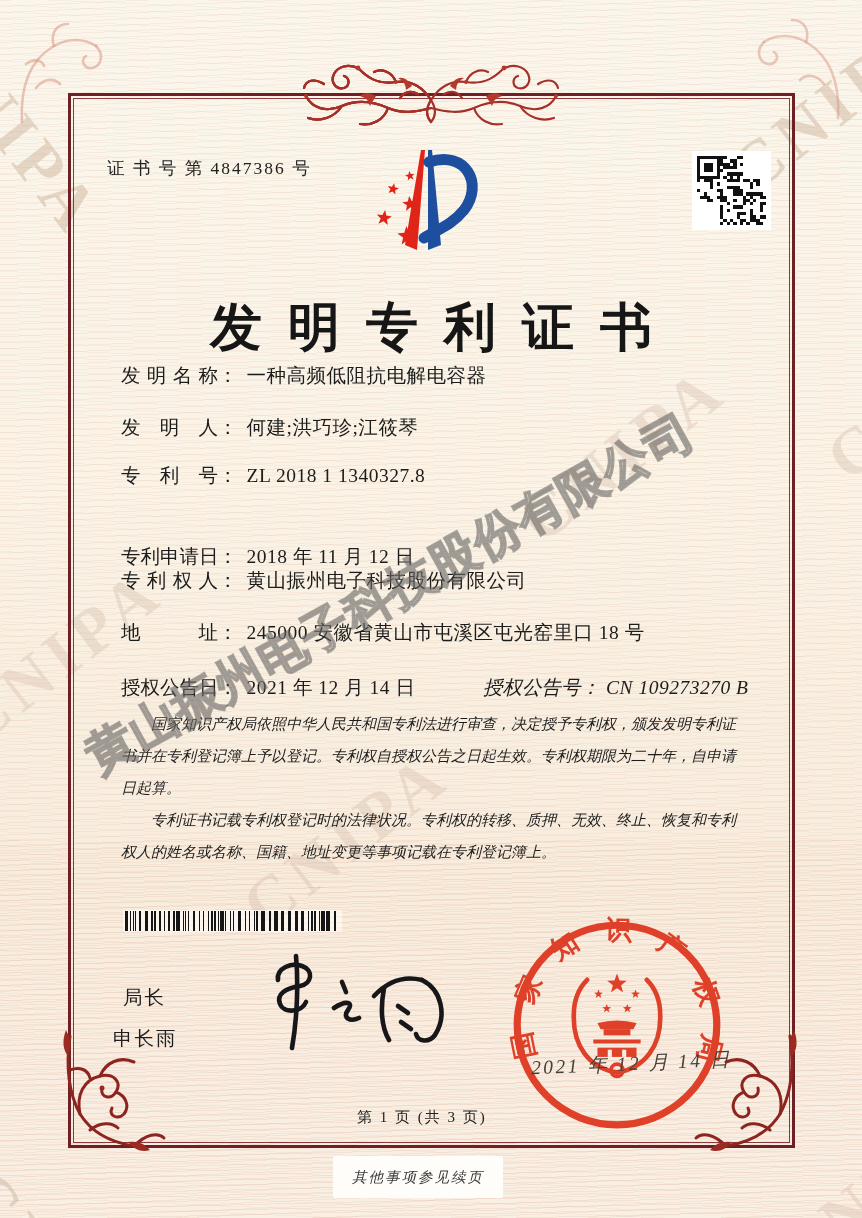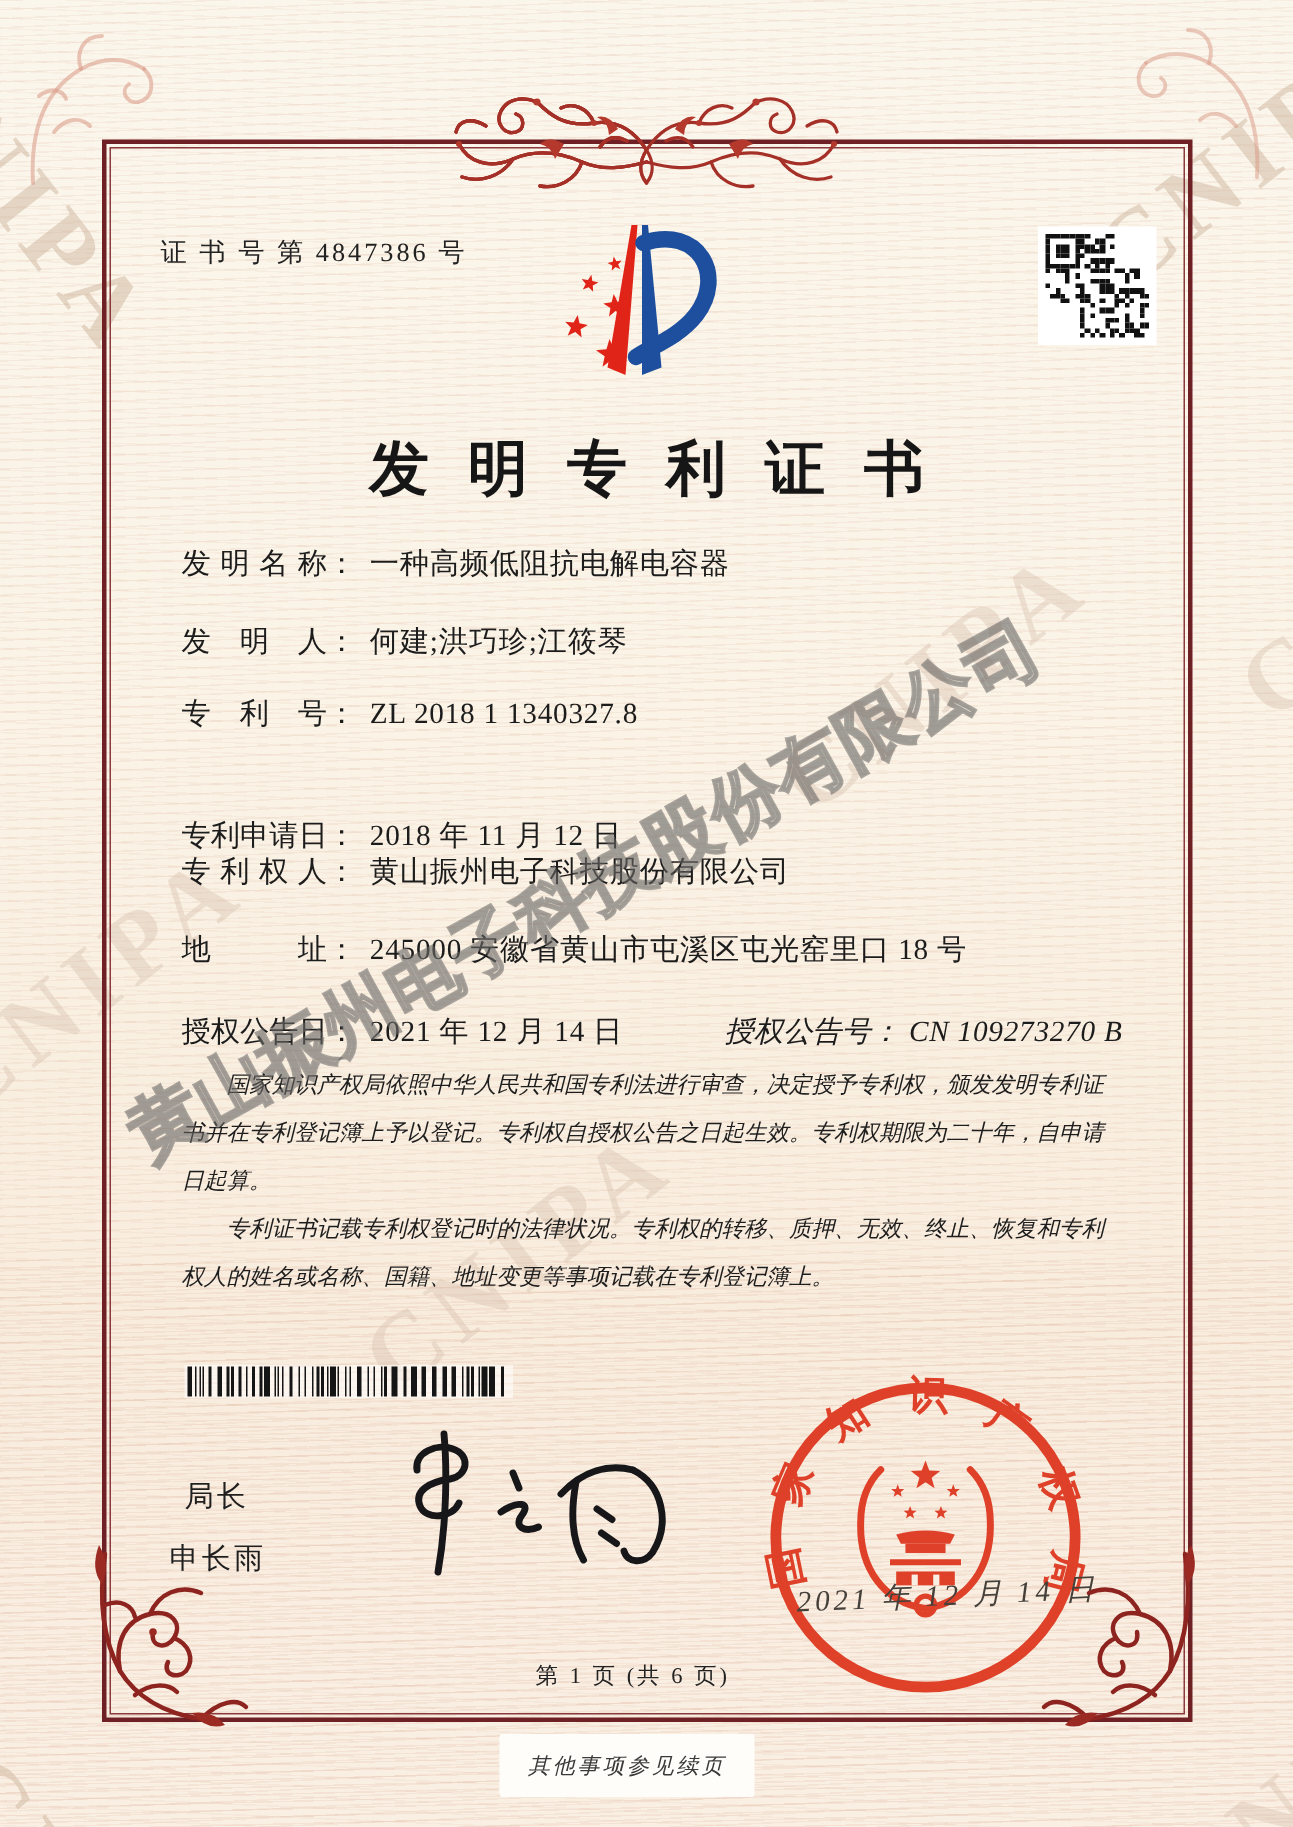--- a/index.html
+++ b/index.html
@@ -43,21 +43,21 @@
   .deco{position:absolute;z-index:2;pointer-events:none;}
   
   .content{position:absolute;inset:0;z-index:3;}
   .cert-no{position:absolute;left:107px;top:156px;font-size:17.5px;letter-spacing:2px;color:#222;}
   .logo{position:absolute;left:362px;top:146px;}
   .qr{position:absolute;left:692px;top:151px;background:#fff;padding:5px;}
   .qr-grid{display:grid;grid-template-columns:repeat(21,3.3px);grid-auto-rows:3.3px;}
   .qr-grid i{display:block;}
   .qr-grid i.b{background:#111;}
   .doc-title{position:absolute;left:0;top:258px;width:862px;text-align:center;
-    font-size:40px;font-weight:bold;letter-spacing:26px;text-indent:26px;color:#161616;}
+    font-size:52px;font-weight:bold;letter-spacing:26px;text-indent:26px;color:#161616;}
   .row{position:absolute;left:121px;font-size:19.5px;white-space:nowrap;color:#1c1c1c;}
   .lbl{display:inline-block;width:97px;text-align:justify;text-align-last:justify;}
   .colon{display:inline-block;margin-right:9px;}
   .val{letter-spacing:0.5px;}
   .pair2{position:absolute;left:362px;top:0;font-style:italic;}
   .pair2 .colon{margin-right:6px;}
   .paras{position:absolute;left:121px;top:708px;width:628px;font-size:15px;line-height:32px;
     color:#1d1d1d;font-style:italic;}
   .paras p{margin:0;text-indent:2em;}
   .barcode{position:absolute;left:123px;top:910px;height:20px;display:flex;align-items:stretch;background:rgba(255,255,255,0.55);padding:1px 2px;}
@@ -815,18 +815,18 @@
         <rect x="110" y="130" width="4" height="7" fill="#f9efe2"></rect>
       </g>
       <g fill="none" stroke="var(--seal-red)" stroke-width="4.5" stroke-linecap="round">
         <path d="M105,152 C78,148 62,126 63,96 C63,82 68,70 76,62"></path>
         <path d="M105,152 C132,148 148,126 147,96 C147,82 142,70 134,62"></path>
         <circle cx="105" cy="150" r="6" stroke-width="3.5"></circle>
       </g>
     </svg>
     <div class="seal-date">2021 年 12 月 14 日</div>
 
-    <div class="pagination">第 1 页 (共 6 页)</div>
+    <div class="pagination">第 1 页 (共 3 页)</div>
     <div class="footer-strip">
       <span>其他事项参见续页</span>
     </div>
   </div>
 </div>
 
 </body></html>

